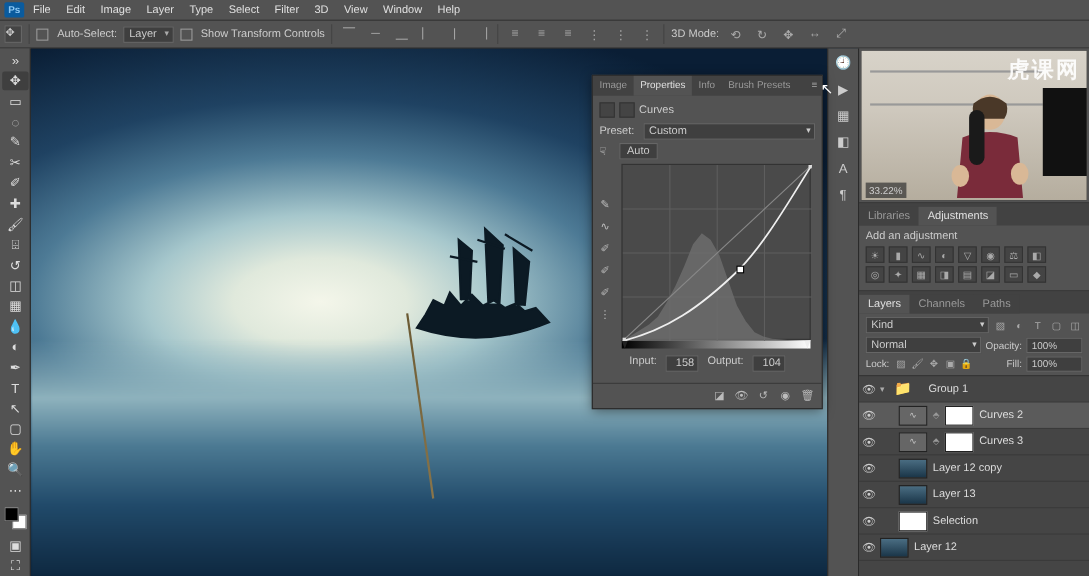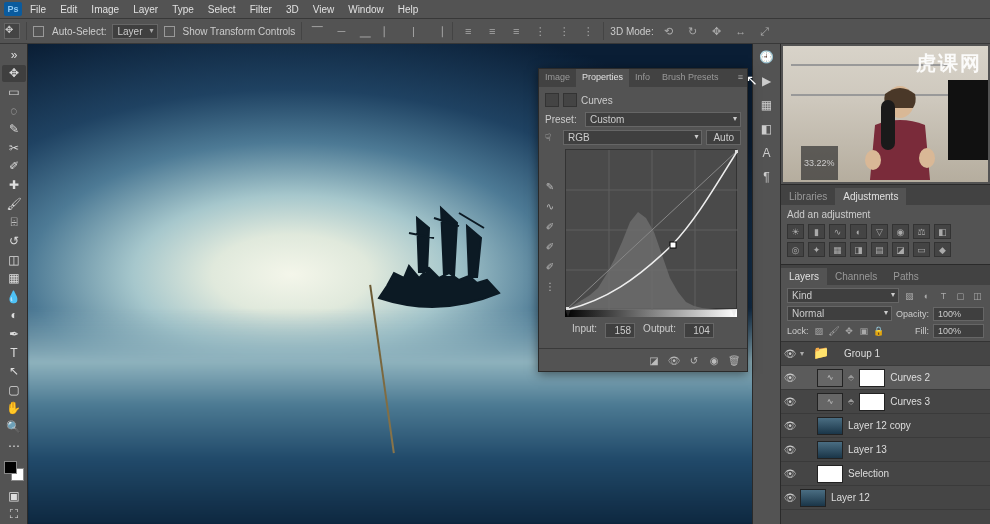--- a/index.html
+++ b/index.html
@@ -33,21 +33,21 @@
 .toolstrip{position:absolute;right:210px;top:0;width:28px;bottom:0;background:#535353;border-left:1px solid #2a2a2a;display:flex;flex-direction:column;align-items:center;padding-top:4px;gap:6px}
 .toolstrip .tsico{width:18px;height:18px;display:flex;align-items:center;justify-content:center;color:#ccc;font-size:12px}
 .preview{height:136px;position:relative;background:#2a2a2a;margin:2px;overflow:hidden}
 .preview .photo{position:absolute;inset:0;background:linear-gradient(#d8d3c9 0%,#cec8bd 40%,#b5ad9e 100%)}
 .preview .person{position:absolute;left:35%;top:25%;width:90px;height:100px}
 .preview .shelf{position:absolute;top:18px;left:8px;right:40px;height:2px;background:#999}
 .preview .shelf2{position:absolute;top:48px;left:8px;right:40px;height:2px;background:#999}
 .preview .mic{position:absolute;left:48%;top:40%;width:14px;height:50px;background:#1a1a1a;border-radius:7px}
 .preview .monitor{position:absolute;right:-10px;top:25%;width:50px;height:80px;background:#111}
 .preview .watermark{position:absolute;top:4px;right:6px;font-size:20px;color:rgba(255,255,255,.9);font-weight:bold;letter-spacing:2px}
-.preview .zoom{position:absolute;bottom:2px;left:18px;font-size:9px;color:#ccc;background:rgba(50,50,50,.7);padding:12px 3px}
+.preview .zoom{position:absolute;bottom:2px;left:4px;font-size:9px;color:#ccc;background:rgba(50,50,50,.7);padding:2px 3px}
 .panelgroup{border-top:1px solid #2a2a2a}
 .tabs{display:flex;background:#424242;height:20px;align-items:flex-end}
 .tabs .tab{padding:3px 8px;font-size:10px;color:#999;background:#424242}
 .tabs .tab.active{background:#535353;color:#e0e0e0}
 .adjust{padding:4px 6px}
 .adjust .label{font-size:10px;color:#ccc;margin-bottom:4px}
 .adjust .iconrow{display:flex;gap:4px;margin-bottom:3px}
 .adjust .aicon{width:17px;height:15px;background:#444;border:1px solid #333;display:flex;align-items:center;justify-content:center;font-size:9px;color:#aaa}
 .layers{flex:1;display:flex;flex-direction:column;min-height:0}
 .layers .controls{padding:3px 6px;display:flex;flex-direction:column;gap:3px}
@@ -345,21 +345,20 @@
       <div class="sico"></div>
       <div class="sico"></div>
       <span>Curves</span>
     </div>
     <div class="frow">
       <span class="flabel">Preset:</span>
       <span class="fdd">Custom</span>
     </div>
     <div class="frow">
       <span class="sc" style="width:14px">☟</span>
-      <span class="fdd">RGB</span>
       <span class="fbtn">Auto</span>
     </div>
 
     <div class="sidecol">
       <div class="sc">✎</div>
       <div class="sc">∿</div>
       <div class="sc">✐</div>
       <div class="sc">✐</div>
       <div class="sc">✐</div>
       <div class="sc">⋮</div>

